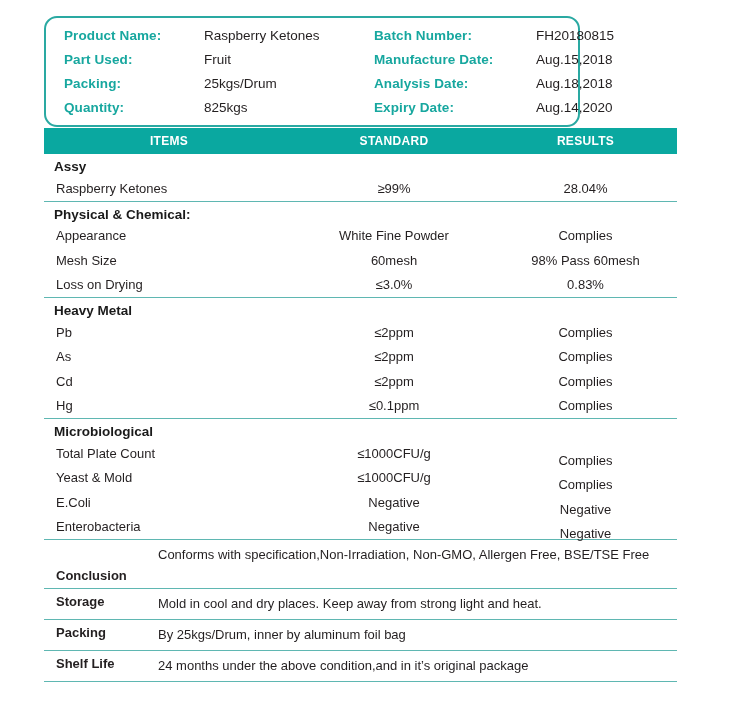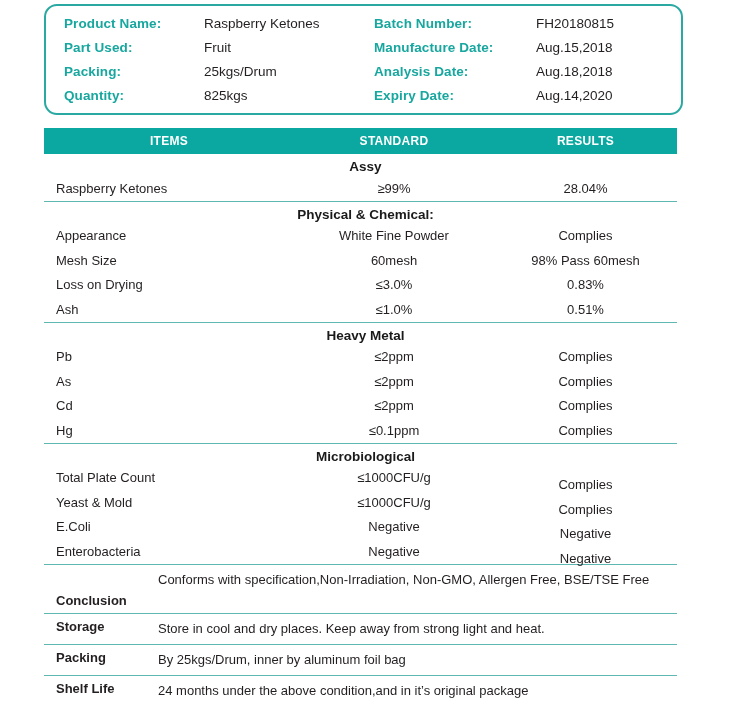--- a/index.html
+++ b/index.html
@@ -13,22 +13,22 @@
     font-family: "Liberation Sans", sans-serif;
     color: #231f20;
     position: relative;
     overflow: hidden;
   }
 
   
   #info-box {
     position: absolute;
     left: 44px;
-    top: 4px;
-    width: 639px;
+    top: 16px;
+    width: 536px;
     height: 111px;
     box-sizing: border-box;
     border: 2px solid #2aa9a2;
     border-radius: 13px;
     background: #ffffff;
   }
   .info-grid {
     position: absolute;
     left: 0; top: 0; right: 0; bottom: 0;
     display: grid;
@@ -78,21 +78,20 @@
   .sec {
     border-bottom: 1.4px solid #5fb7b2;
   }
   .sec.first { border-top: none; }
 
   .sec-title {
     font-weight: bold;
     font-size: 13.5px;
     padding: 5px 0 2px 10px;
     color: #1a1a1a;
-    text-align: center;
   }
 
   .row {
     display: flex;
     align-items: center;
     min-height: 24.5px;
   }
   .row .cell { font-size: 13px; color: #231f20; }
   .row .cell.c-item { text-align: left; padding-left: 12px; box-sizing: border-box; }
   .row .cell.c-std  { text-align: center; }
@@ -174,25 +173,20 @@
         <div class="row">
           <div class="cell c-item">Mesh Size</div>
           <div class="cell c-std">60mesh</div>
           <div class="cell c-res">98% Pass 60mesh</div>
         </div>
         <div class="row">
           <div class="cell c-item">Loss on Drying</div>
           <div class="cell c-std">≤3.0%</div>
           <div class="cell c-res">0.83%</div>
         </div>
-        <div class="row">
-          <div class="cell c-item">Ash</div>
-          <div class="cell c-std">≤1.0%</div>
-          <div class="cell c-res">0.51%</div>
-        </div>
       </div>
       <div class="sec">
         <div class="sec-title">Heavy Metal</div>
         <div class="row">
           <div class="cell c-item">Pb</div>
           <div class="cell c-std">≤2ppm</div>
           <div class="cell c-res">Complies</div>
         </div>
         <div class="row">
           <div class="cell c-item">As</div>
@@ -235,21 +229,21 @@
       </div>
     </div>
 
   <div id="table-footer">
       <div class="foot-row tall">
         <div class="f-label">Conclusion</div>
         <div class="f-text">Conforms with specification,Non-Irradiation, Non-GMO, Allergen Free, BSE/TSE Free</div>
       </div>
       <div class="foot-row">
         <div class="f-label">Storage</div>
-        <div class="f-text">Store in cool and dry places. Keep away from strong light and heat.</div>
+        <div class="f-text">Mold in cool and dry places. Keep away from strong light and heat.</div>
       </div>
       <div class="foot-row">
         <div class="f-label">Packing</div>
         <div class="f-text">By 25kgs/Drum, inner by aluminum foil bag</div>
       </div>
       <div class="foot-row">
         <div class="f-label">Shelf Life</div>
         <div class="f-text">24 months under the above condition,and in it’s original package</div>
       </div>
     </div>

